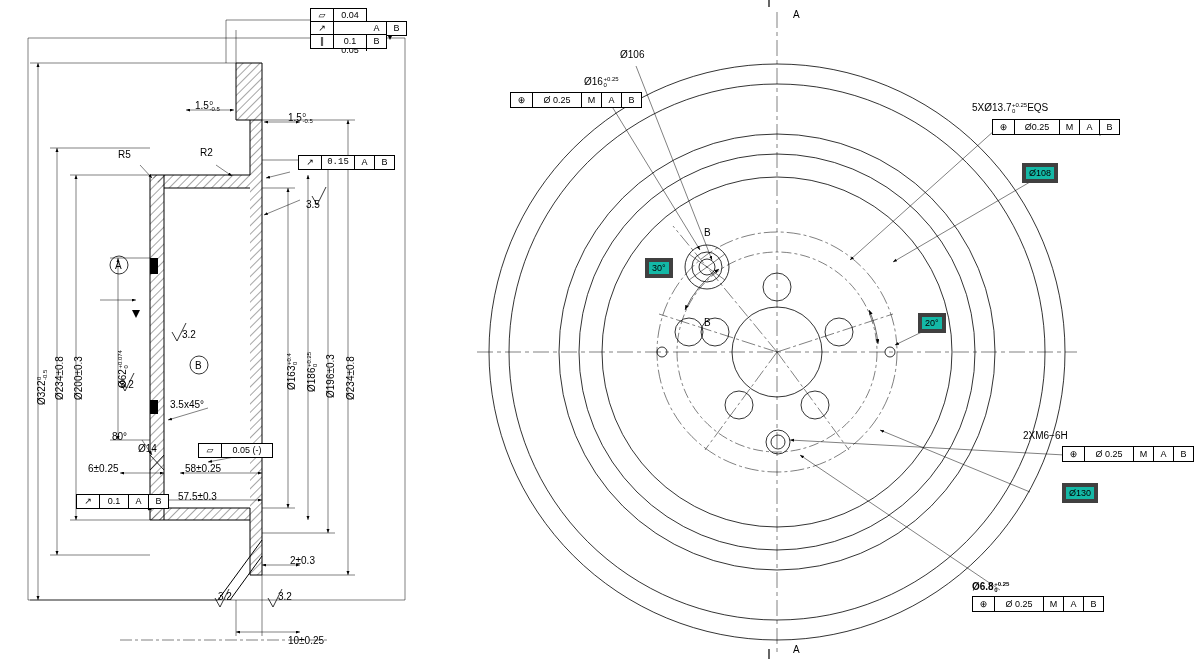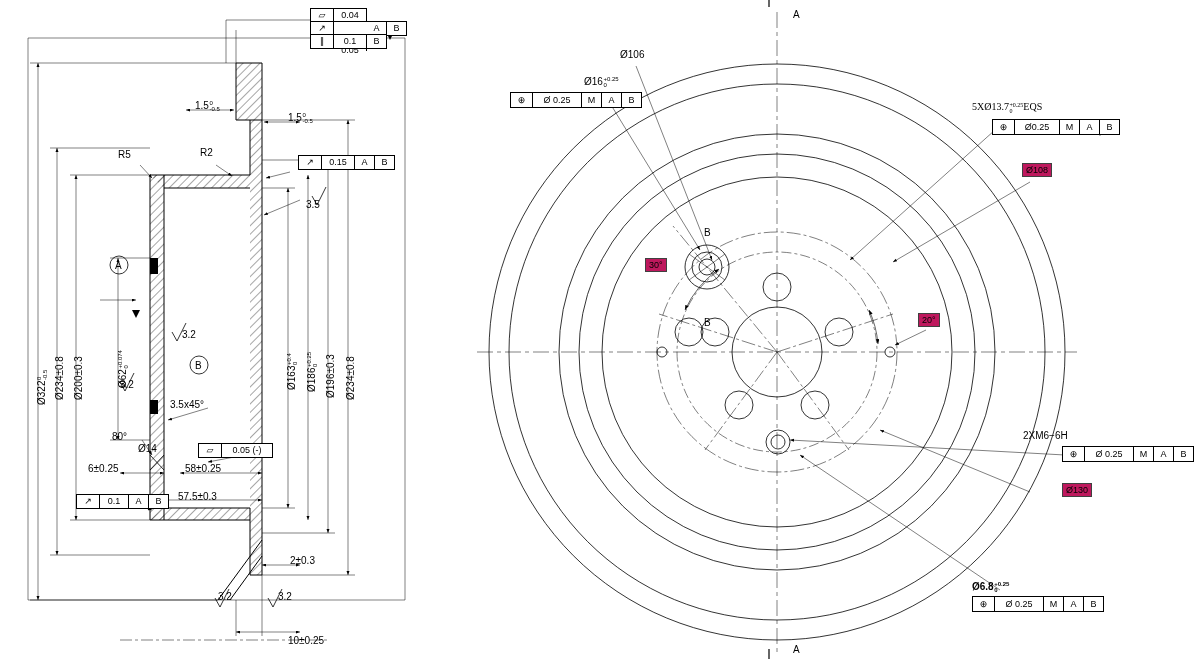--- a/index.html
+++ b/index.html
@@ -48,22 +48,22 @@
     border-right: 1px solid #000;
     padding: 1px 3px;
     display: flex;
     align-items: center;
     justify-content: center;
     white-space: pre;
   }
   .fcf .cell:last-child { border-right: none; }
   .boxed {
     position: absolute;
-    border: 1px solid #404040;
-    background: #be185d;
+    border: 4px solid #404040;
+    background: #14b8a6;
     padding: 1px 3px;
     font-size: 9px;
     white-space: pre;
   }
   .frac {
     display: inline-block;
     font-size: 6px;
     line-height: 1.02;
     text-align: left;
     vertical-align: middle;
@@ -346,21 +346,21 @@
     <div class="cell" style="width:13px;">B</div>
   </div>
   <div class="fcf" style="left:310px; top:34px; height:13px;">
     <div class="cell" style="width:16px;">∥</div>
     <div class="cell" style="width:26px;">0.1</div>
     <div class="cell" style="width:13px;">B</div>
   </div>
 
   <div class="fcf" style="left:298px; top:155px; height:13px;">
     <div class="cell" style="width:16px;">↗</div>
-    <div class="cell" style="width:26px;">0.15</div>
+    <div class="cell" style="width:26px;font-family:Liberation Mono, monospace;">0.15</div>
     <div class="cell" style="width:13px;">A</div>
     <div class="cell" style="width:13px;">B</div>
   </div>
 
   <div class="fcf" style="left:76px; top:494px; height:13px;">
     <div class="cell" style="width:16px;">↗</div>
     <div class="cell" style="width:22px;">0.1</div>
     <div class="cell" style="width:13px;">A</div>
     <div class="cell" style="width:13px;">B</div>
   </div>
@@ -383,21 +383,21 @@
 
   <div class="lbl" style="left:560px; top:76px;margin-left:24px;"><span>Ø16</span><span class="frac"><span>+0.25</span><span>0</span></span></div>
   <div class="fcf" style="left:510px; top:92px; height:14px;">
     <div class="cell" style="width:15px;">⊕</div>
     <div class="cell" style="width:42px;">Ø 0.25</div>
     <div class="cell" style="width:13px;">M</div>
     <div class="cell" style="width:13px;">A</div>
     <div class="cell" style="width:13px;">B</div>
   </div>
 
-  <div class="lbl" style="left:972px; top:102px;font-family:Liberation Serif, serif;"><span>5XØ13.7</span><span class="frac"><span>+0.25</span><span>0</span></span><span>EQS</span></div>
+  <div class="lbl" style="left:972px; top:102px;"><span>5XØ13.7</span><span class="frac"><span>+0.25</span><span>0</span></span><span>EQS</span></div>
   <div class="fcf" style="left:992px; top:119px; height:14px;">
     <div class="cell" style="width:15px;">⊕</div>
     <div class="cell" style="width:38px;">Ø0.25</div>
     <div class="cell" style="width:13px;">M</div>
     <div class="cell" style="width:13px;">A</div>
     <div class="cell" style="width:13px;">B</div>
   </div>
 
   <div class="lbl" style="left:1023px; top:431px;">2XM6−6H</div>
   <div class="fcf" style="left:1062px; top:446px; height:14px;">

